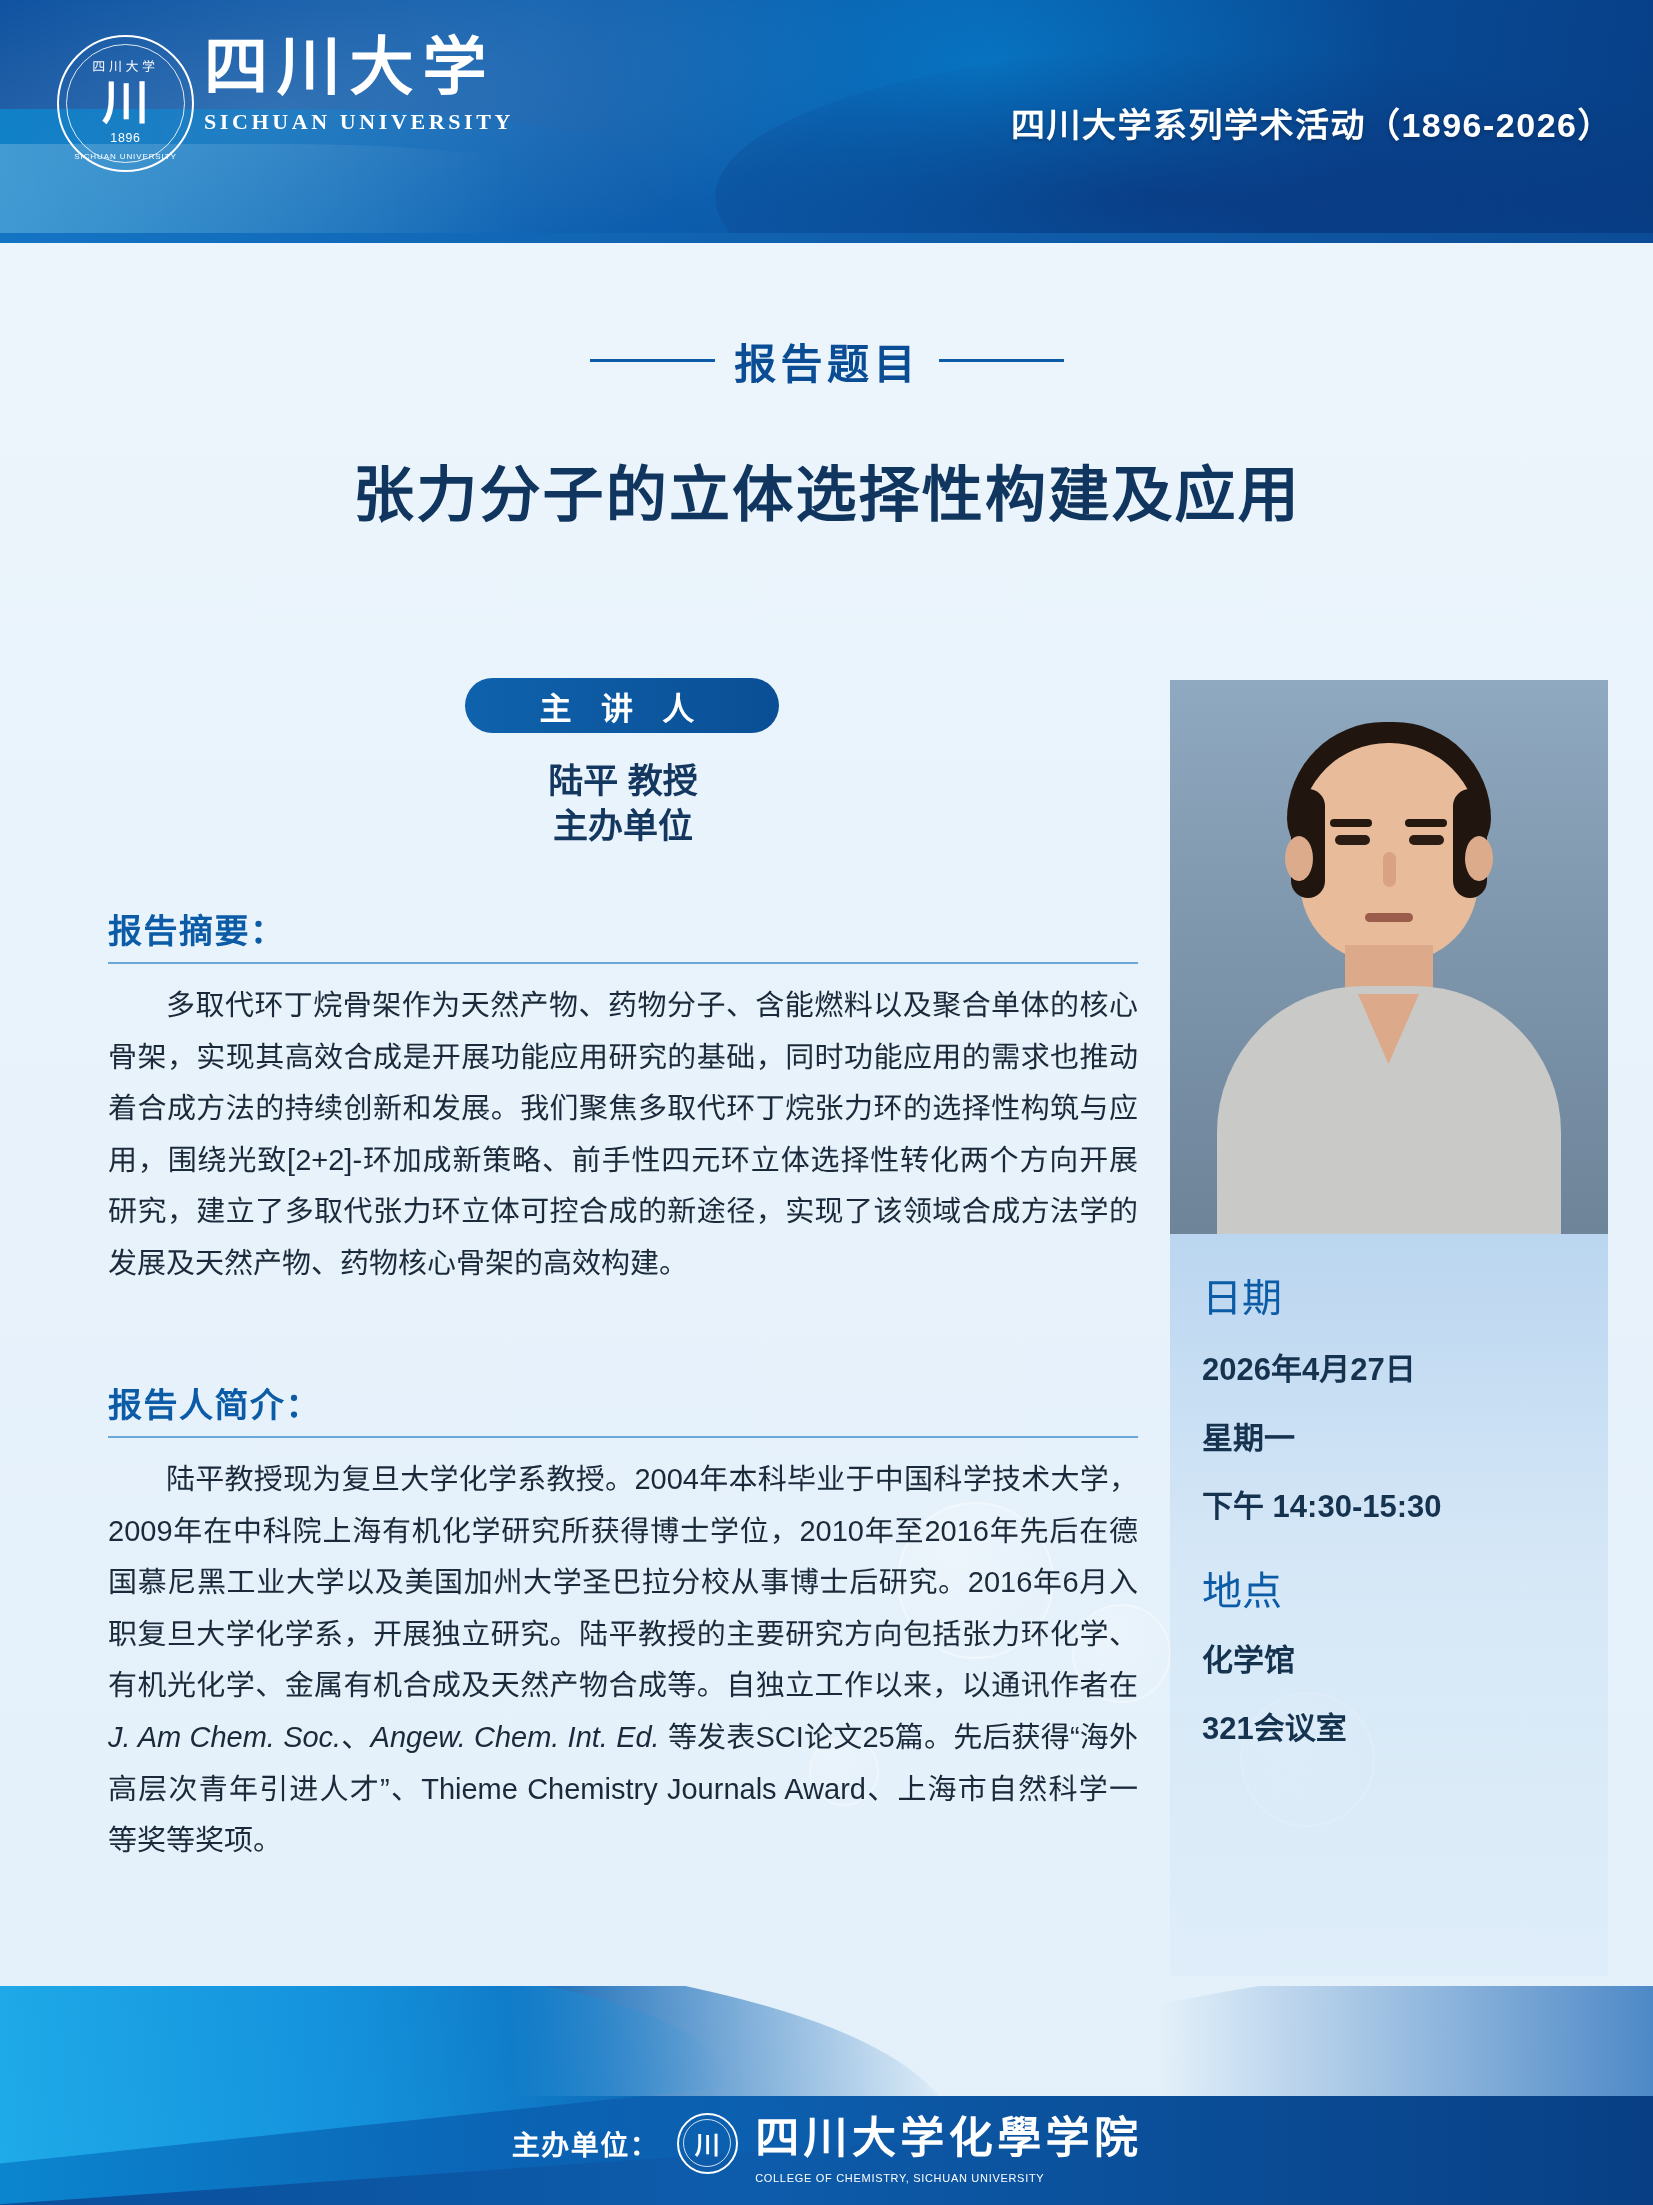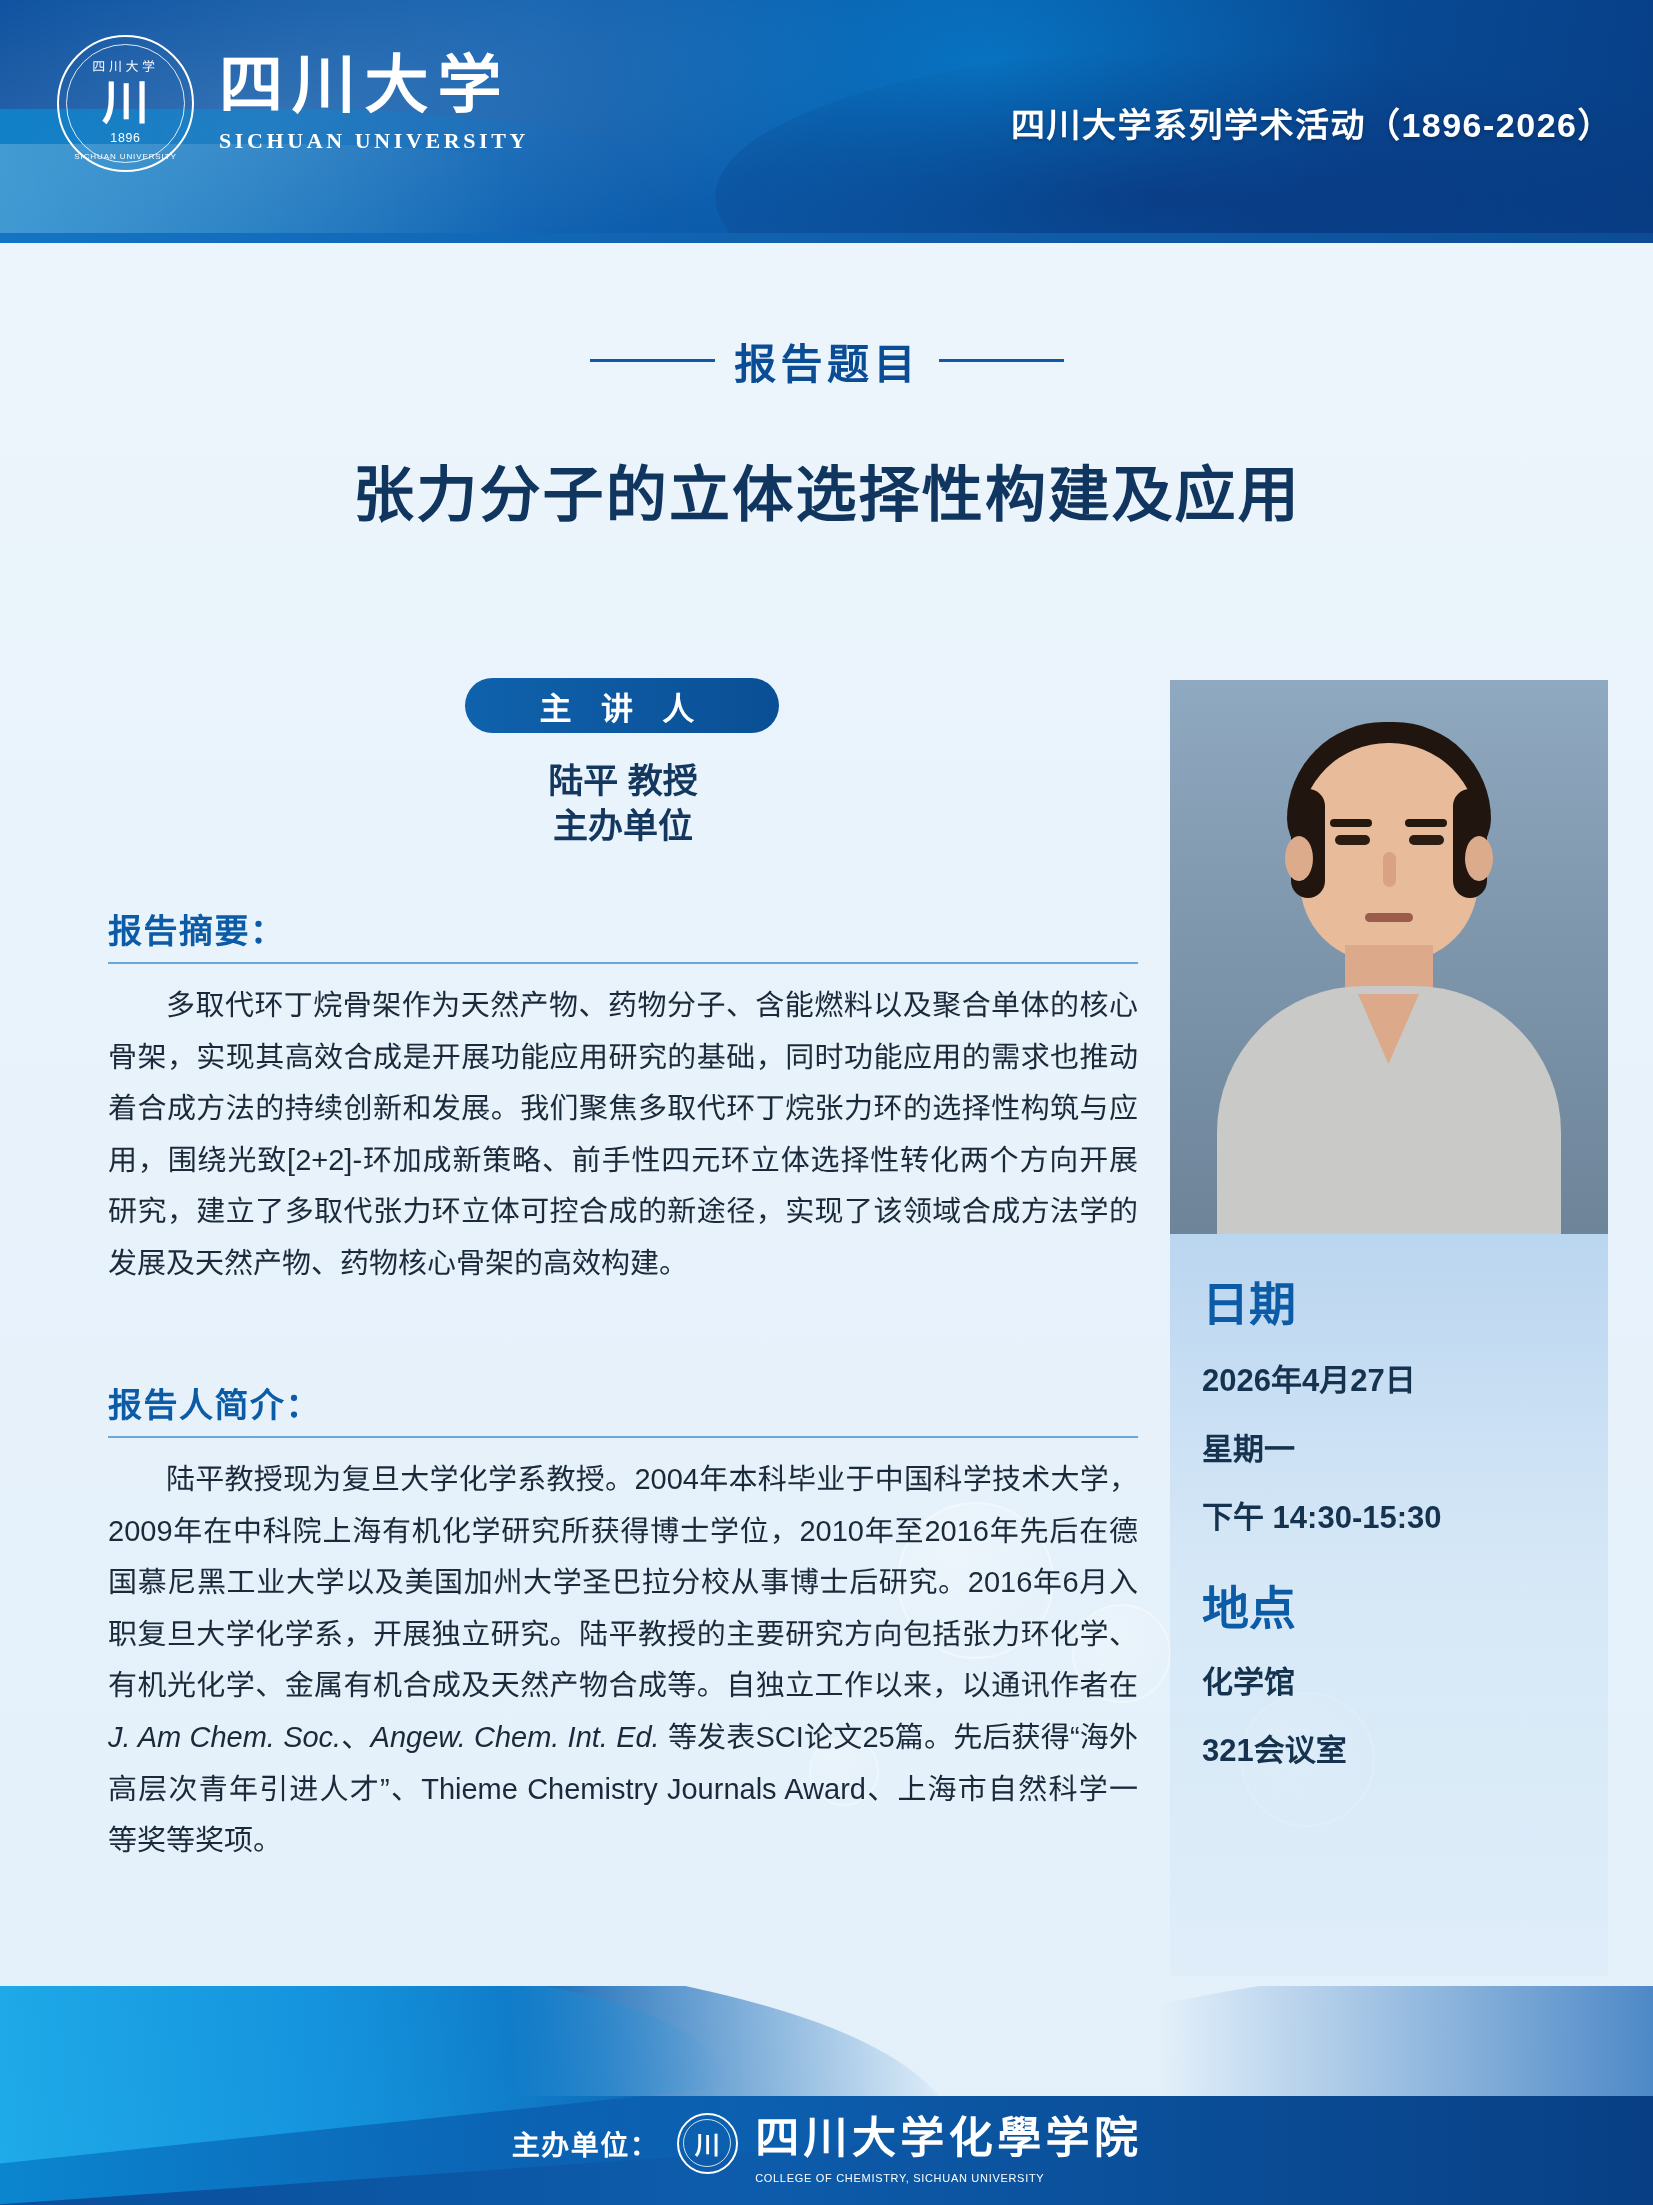--- a/index.html
+++ b/index.html
@@ -47,21 +47,21 @@
     position:absolute;left:-29px;top:144px;width:715px;height:146px;
     background:linear-gradient(90deg, rgba(255,255,255,.22), rgba(255,255,255,0) 75%);
     border-radius:0 100% 80% 0/0 100% 80% 0;
   }
   .header-bottom{
     position:absolute;left:0;top:233px;width:1654px;height:10.2px;
     background:linear-gradient(90deg,#1474c4,#0c4c96);
   }
 
   .logo-wrap{
-    position:absolute;left:57px;top:35px;display:flex;align-items:center;gap:25px;
+    position:absolute;left:57px;top:35px;display:flex;gap:10px;
   }
   .seal{
     width:137px;height:137px;border-radius:50%;
     border:2.9px solid #ffffff;
     position:relative;
     box-sizing:border-box;
     background:transparent;
   }
   .seal:after{
     content:"";position:absolute;left:6.6px;top:6.6px;right:6.6px;bottom:6.6px;
@@ -168,21 +168,21 @@
   .ph-mouth{position:absolute;left:195px;top:233px;width:48px;height:8.8px;border-radius:5.8px;background:#9c5c4b;}
   .ph-neck{position:absolute;left:175px;top:265px;width:88px;height:66px;background:#dca headphones;}
   .ph-neck{background:#dca98a;}
   .ph-body{position:absolute;left:47px;top:306px;width:344px;height:263px;border-radius:146px 146px 0 0;background:#c9c9c7;}
   .ph-vshirt{position:absolute;left:188px;top:314px;width:61px;height:70px;background:#dca98a;clip-path:polygon(0 0,100% 0,50% 100%);}
 
   .infobox{
     position:absolute;left:1170px;top:1234px;width:438px;height:742px;
     background:linear-gradient(180deg, rgba(150,190,230,.55), rgba(185,214,240,.35) 45%, rgba(205,228,245,.25));
   }
-  .info-h{color:#0b5ba6;font-size:47px;font-weight:bold;margin:0 0 7.3px 0;}
+  .info-h{color:#0b5ba6;font-size:40px;font-weight:normal;margin:0 0 7.3px 0;}
   .info-l{color:#15324f;font-size:31px;font-weight:bold;margin:0 0 4.4px 0;}
   .info-pad{padding:32px 32px 0 32px;}
   .info-gap{height:29px;}
 
   
   .footer{
     position:absolute;left:0;bottom:0;width:1654px;height:219px;overflow:hidden;
   }
   .f-band{
     position:absolute;left:0;bottom:0;width:1654px;height:109px;

